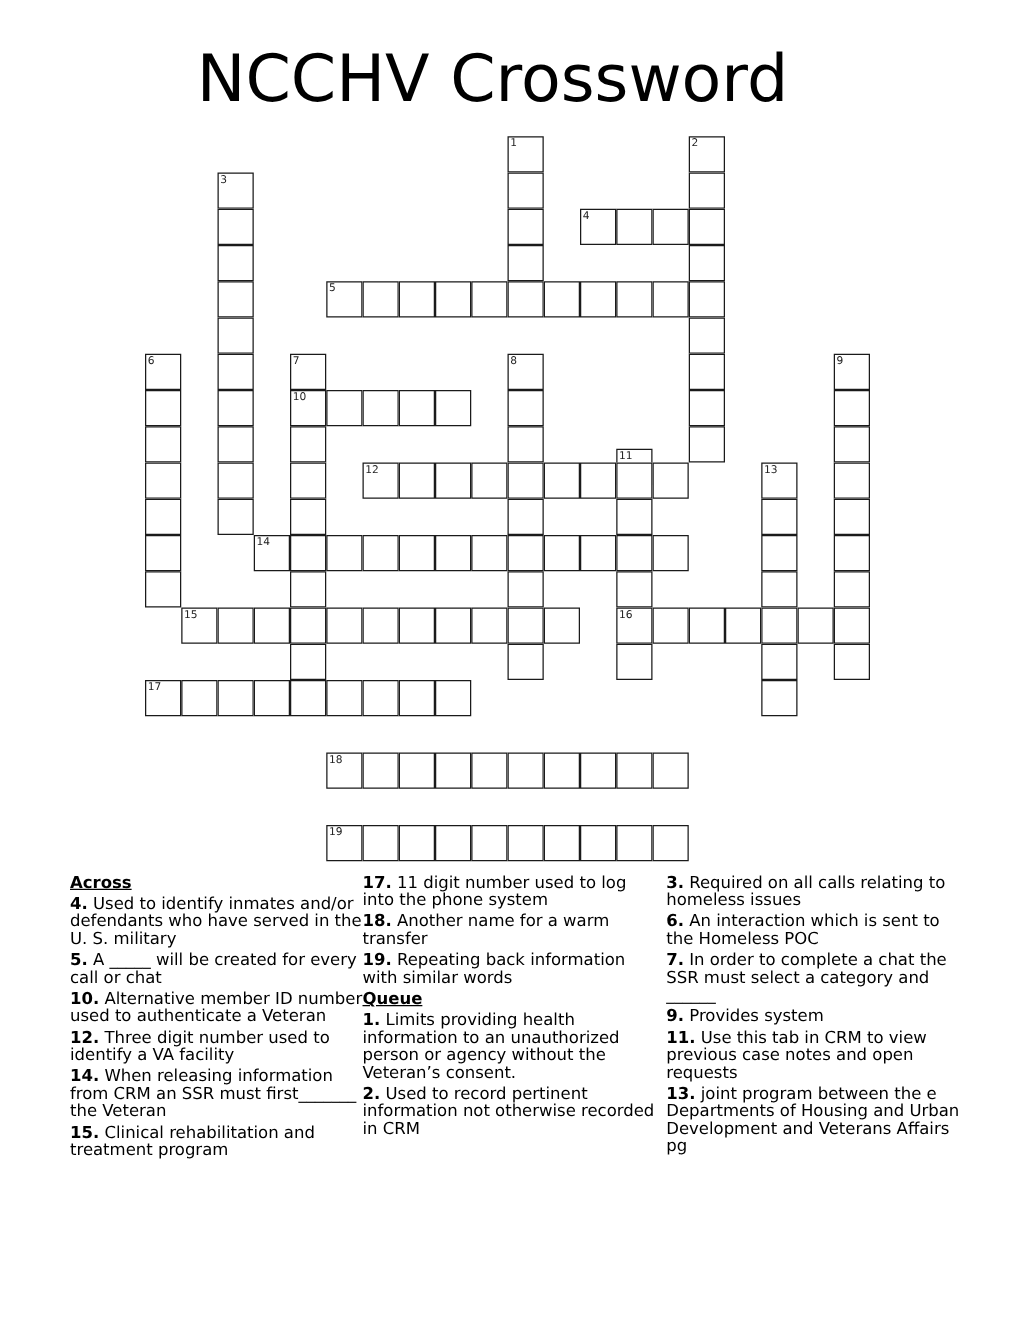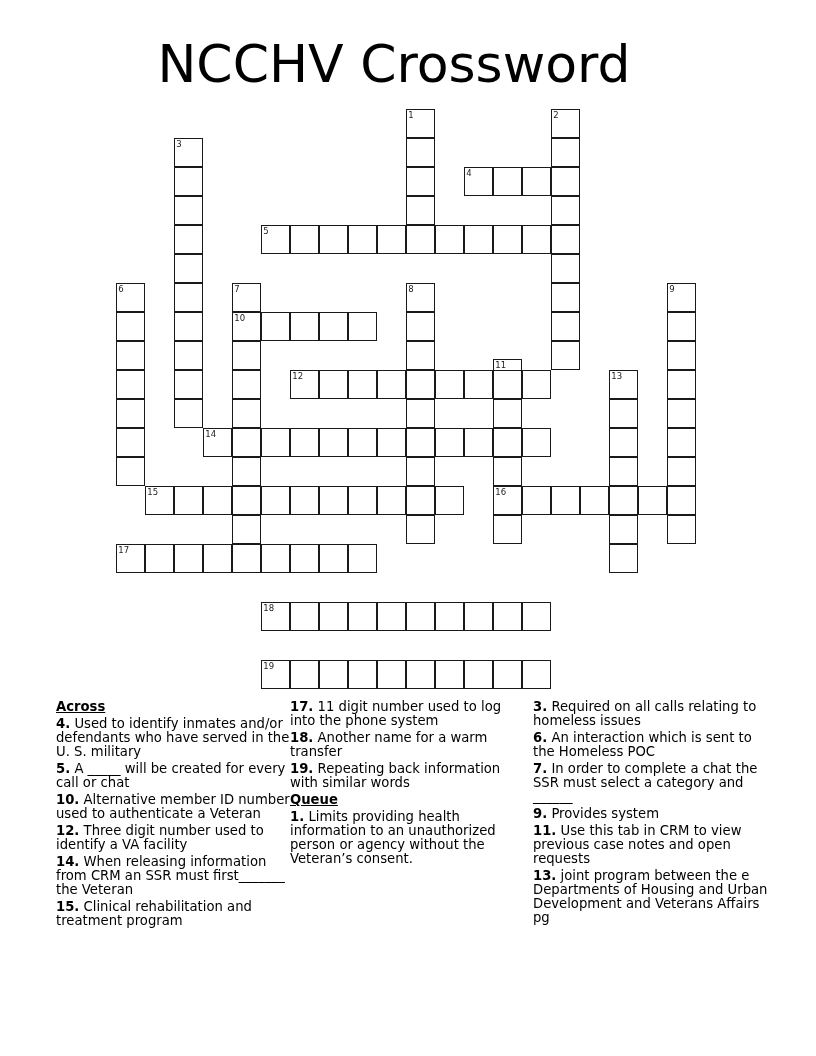--- a/index.html
+++ b/index.html
@@ -217,20 +217,21 @@
   <div class="clue"><b>14.</b> <span>When releasing information from CRM an SSR must first_______ the Veteran</span></div>
   <div class="clue"><b>15.</b> <span>Clinical rehabilitation and treatment program</span></div>
 </div>
 
 <div class="clues col2">
   <div class="clue"><b>17.</b> <span>11 digit number used to log into the phone system</span></div>
   <div class="clue"><b>18.</b> <span>Another name for a warm transfer</span></div>
   <div class="clue"><b>19.</b> <span>Repeating back information with similar words</span></div>
   <div class="head">Queue</div>
   <div class="clue"><b>1.</b> <span>Limits providing health information to an unauthorized person or agency without the Veteran’s consent.</span></div>
+  <div class="clue"><b>2.</b> <span>Used to record pertinent information not otherwise recorded in CRM</span></div>
 </div>
 
 <div class="clues col3">
   <div class="clue"><b>3.</b> <span>Required on all calls relating to homeless issues</span></div>
   <div class="clue"><b>6.</b> <span>An interaction which is sent to the Homeless POC</span></div>
   <div class="clue"><b>7.</b> <span>In order to complete a chat the SSR must select a category and ______</span></div>
   <div class="clue"><b>9.</b> <span>Provides system</span></div>
   <div class="clue"><b>11.</b> <span>Use this tab in CRM to view previous case notes and open requests</span></div>
   <div class="clue"><b>13.</b> <span>joint program between the e Departments of Housing and Urban Development and Veterans Affairs pg</span></div>
 </div>

